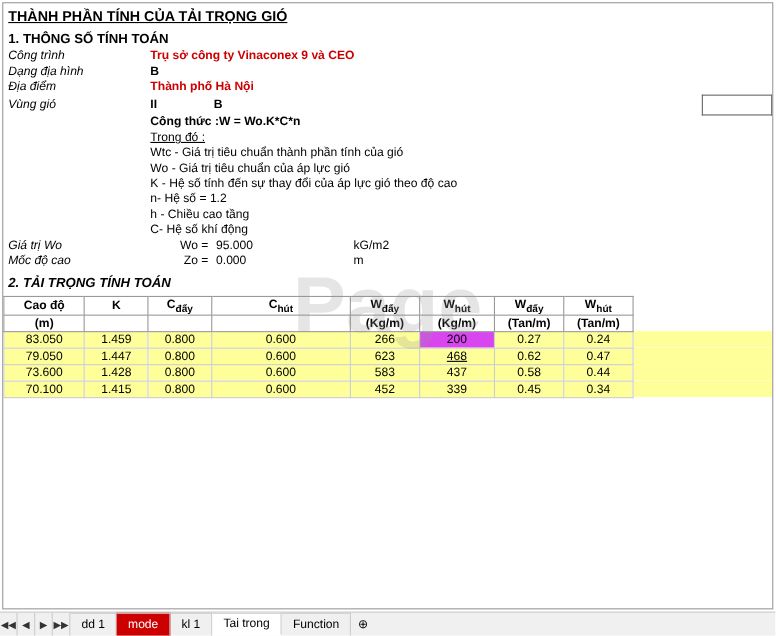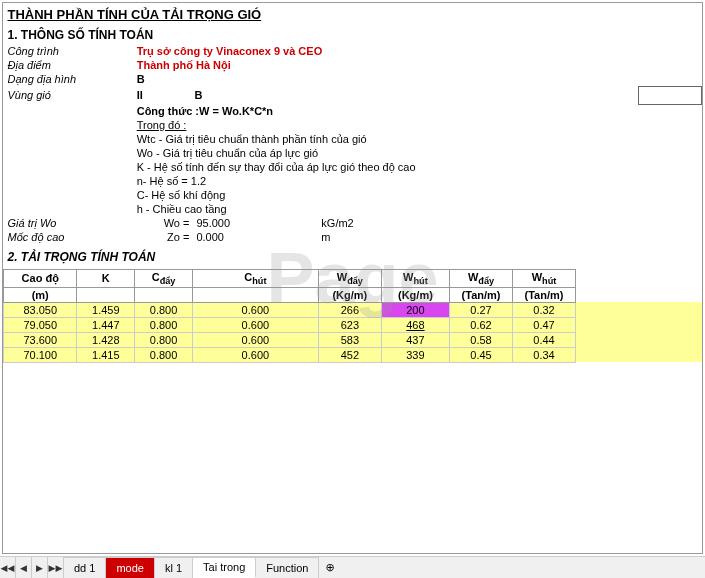--- a/index.html
+++ b/index.html
@@ -167,29 +167,29 @@
         <td style="border:none;"></td>
       </tr>
 
       <tr class="info-row">
         <td colspan="2" style="border:none; padding:1px 4px; font-style:italic;">Công trình</td>
         <td colspan="7" style="border:none; padding:1px 2px; color:#cc0000; font-weight:bold;">Trụ sở công ty  Vinaconex 9 và CEO</td>
         <td style="border:none;"></td>
       </tr>
 
       <tr class="info-row">
-        <td colspan="2" style="border:none; padding:1px 4px; font-style:italic;">Địa điểm</td>
-        <td colspan="7" style="border:none; padding:1px 2px; color:#cc0000; font-weight:bold;">Thành phố  Hà Nội</td>
-        <td style="border:none;"></td>
-      </tr>
-
-      <tr class="info-row">
         <td colspan="2" style="border:none; padding:1px 4px; font-style:italic;">Dạng địa hình</td>
         <td colspan="2" style="border:none; padding:1px 2px; font-weight:bold;">B</td>
         <td colspan="5" style="border:none;"></td>
+        <td style="border:none;"></td>
+      </tr>
+
+      <tr class="info-row">
+        <td colspan="2" style="border:none; padding:1px 4px; font-style:italic;">Địa điểm</td>
+        <td colspan="7" style="border:none; padding:1px 2px; color:#cc0000; font-weight:bold;">Thành phố  Hà Nội</td>
         <td style="border:none;"></td>
       </tr>
 
       <tr class="info-row">
         <td colspan="2" style="border:none; padding:1px 4px; font-style:italic;">Vùng gió</td>
         <td style="border:none; padding:1px 2px; font-weight:bold;">II</td>
         <td style="border:none; padding:1px 2px; font-weight:bold;">B</td>
         <td colspan="4" style="border:none;"></td>
         <td style="border:none;"></td>
         <td style="border:1px solid #666; height:18px;"></td>
@@ -226,27 +226,27 @@
       </tr>
 
       <tr class="info-row">
         <td colspan="2" style="border:none;"></td>
         <td colspan="7" style="border:none; padding:1px 2px;">n- Hệ số = 1.2</td>
         <td style="border:none;"></td>
       </tr>
 
       <tr class="info-row">
         <td colspan="2" style="border:none;"></td>
+        <td colspan="7" style="border:none; padding:1px 2px;">h - Chiều cao tầng</td>
+        <td style="border:none;"></td>
+      </tr>
+
+      <tr class="info-row">
+        <td colspan="2" style="border:none;"></td>
         <td colspan="7" style="border:none; padding:1px 2px;">C- Hệ số khí động</td>
-        <td style="border:none;"></td>
-      </tr>
-
-      <tr class="info-row">
-        <td colspan="2" style="border:none;"></td>
-        <td colspan="7" style="border:none; padding:1px 2px;">h - Chiều cao tầng</td>
         <td style="border:none;"></td>
       </tr>
 
       <tr class="wo-row">
         <td colspan="2" style="border:none; padding:1px 4px; font-style:italic;">Giá trị Wo</td>
         <td style="border:none; text-align:right;">Wo =</td>
         <td style="border:none; padding:1px 4px;">95.000</td>
         <td style="border:none;">kG/m2</td>
         <td colspan="4" style="border:none;"></td>
         <td style="border:none;"></td>
@@ -299,21 +299,21 @@
       </tr>
 
       <tr class="data-row-yellow">
         <td style="border:1px solid #ccc; text-align:center; background:#ffff99;">83.050</td>
         <td style="border:1px solid #ccc; text-align:center; background:#ffff99;">1.459</td>
         <td style="border:1px solid #ccc; text-align:center; background:#ffff99;">0.800</td>
         <td style="border:1px solid #ccc; text-align:center; background:#ffff99;">0.600</td>
         <td style="border:1px solid #ccc; text-align:center; background:#ffff99;">266</td>
         <td style="border:1px solid #ccc; text-align:center; background:#d946ef;">200</td>
         <td style="border:1px solid #ccc; text-align:center; background:#ffff99;">0.27</td>
-        <td style="border:1px solid #ccc; text-align:center; background:#ffff99;">0.32</td>
+        <td style="border:1px solid #ccc; text-align:center; background:#ffff99;">0.24</td>
         <td style="border:none;" colspan="2"></td>
       </tr>
       <tr class="data-row-yellow">
         <td style="border:1px solid #ccc; text-align:center; background:#ffff99;">79.050</td>
         <td style="border:1px solid #ccc; text-align:center; background:#ffff99;">1.447</td>
         <td style="border:1px solid #ccc; text-align:center; background:#ffff99;">0.800</td>
         <td style="border:1px solid #ccc; text-align:center; background:#ffff99;">0.600</td>
         <td style="border:1px solid #ccc; text-align:center; background:#ffff99;">623</td>
         <td style="border:1px solid #ccc; text-align:center; background:#ffff99;text-decoration:underline;">468</td>
         <td style="border:1px solid #ccc; text-align:center; background:#ffff99;">0.62</td>

